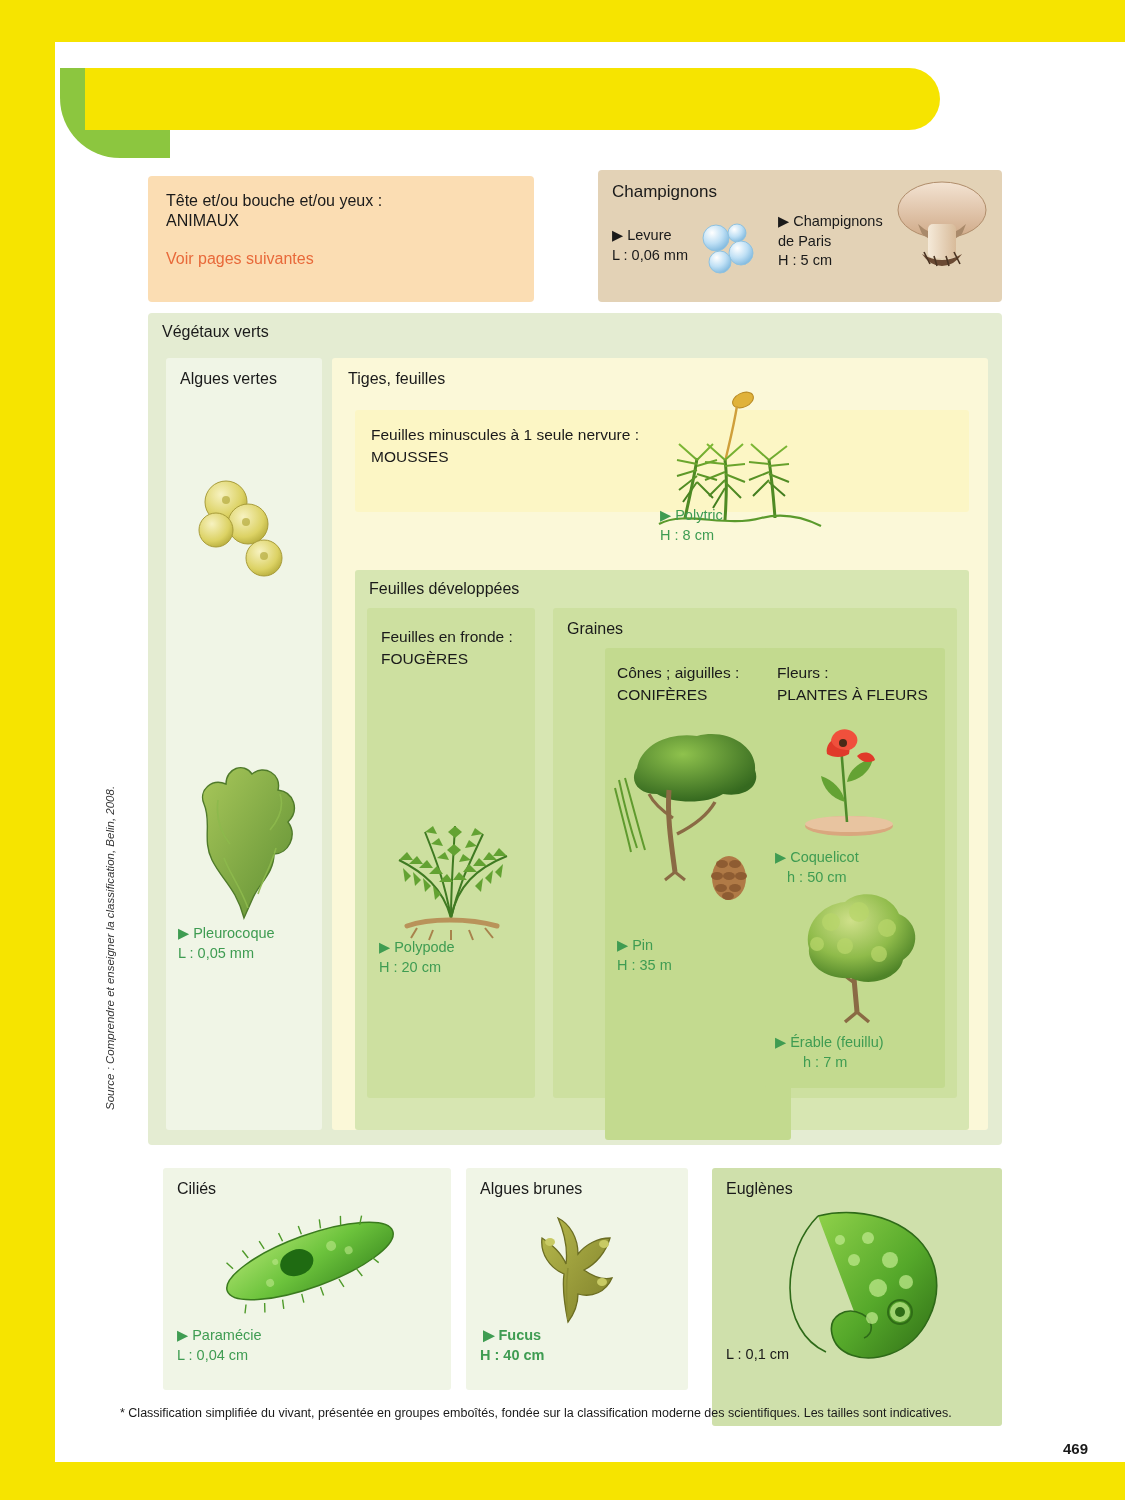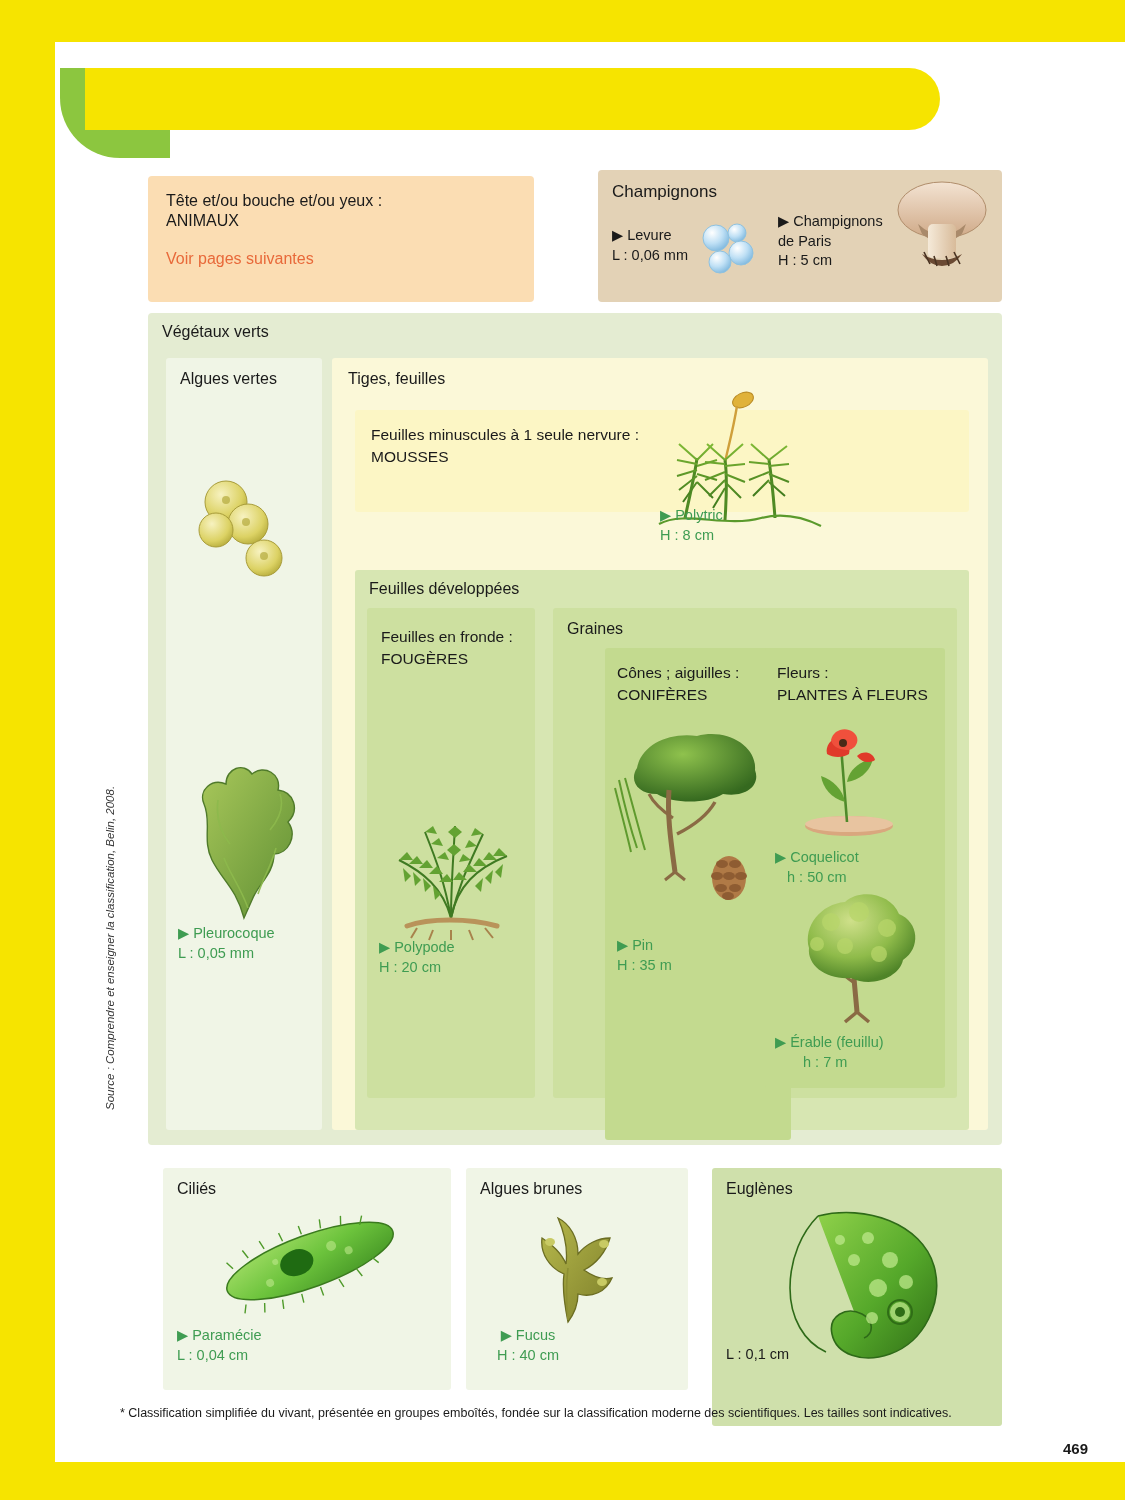--- a/index.html
+++ b/index.html
@@ -78,21 +78,21 @@
   #fleurs .c1 { position:absolute; left:10px; top:200px; }
   #fleurs .c2 { position:absolute; left:10px; top:385px; }
 
   
   #cilies { left:163px; top:1168px; width:288px; height:222px; background:#f0f5e6; border-radius:3px; }
   #cilies .hd { position:absolute; left:14px; top:12px; font-size:16px; color:#1a1a1a; }
   #cilies .c { position:absolute; left:14px; top:158px; }
 
   #brunes { left:466px; top:1168px; width:222px; height:222px; background:#f0f5e6; border-radius:3px;text-align:center; }
   #brunes .hd { position:absolute; left:14px; top:12px; font-size:16px; color:#1a1a1a; }
-  #brunes .c { position:absolute; left:31px; top:158px; }
+  #brunes .c { position:absolute; left:14px; top:158px;font-weight:bold; }
 
   #euglenes { left:712px; top:1168px; width:290px; height:258px; background:#cfe0ab; border-radius:3px; }
   #euglenes .hd { position:absolute; left:14px; top:12px; font-size:16px; color:#1a1a1a; }
   #euglenes .c { position:absolute; left:14px; top:178px; font-size:14.5px; color:#1a1a1a; }
 
   
   .source {
     position:absolute; left:104px; top:1110px;
     transform:rotate(-90deg); transform-origin:0 0;
     font-size:11.5px; color:#333; font-style:italic; white-space:nowrap;

